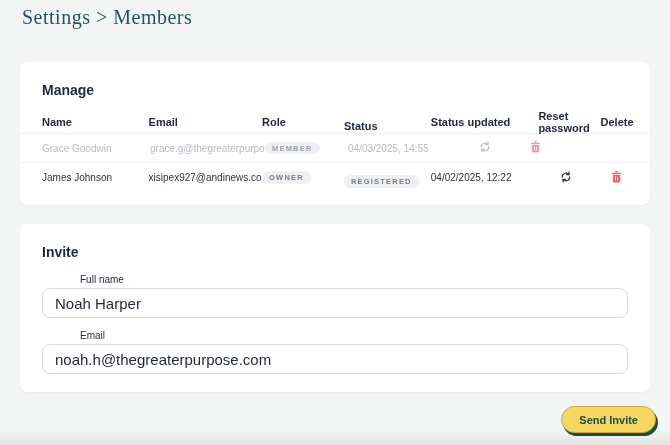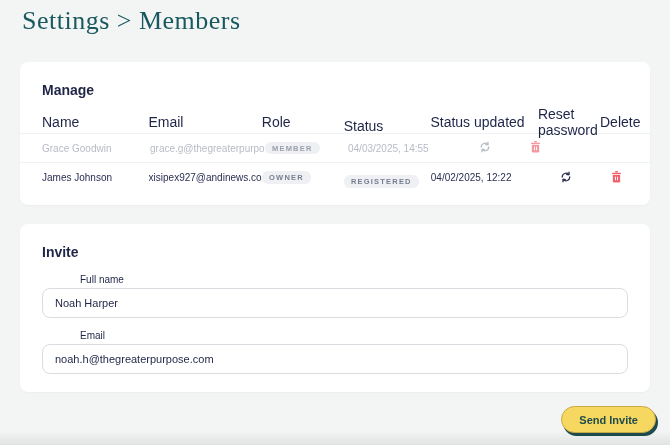--- a/index.html
+++ b/index.html
@@ -7,21 +7,21 @@
   body {
     position:relative;
     background:#f3f5f4;
     font-family:"Liberation Sans", sans-serif;
     overflow:hidden;
     color:#1f2547;
   }
   .page-title {
     position:absolute; left:22px; top:6px;
     font-family:"Liberation Serif", serif;
-    font-size:26px; font-weight:500;
+    font-size:20px; font-weight:500;
     color:#19585e; letter-spacing:0.5px;
   }
   .card {
     position:absolute; left:20px; width:630px;
     background:#ffffff; border-radius:8px;
     box-shadow:0 1px 2px rgba(20,40,40,0.04);
   }
   .card-manage { top:62px; height:143px; }
   .card-invite { top:224px; height:168px; }
   .card-heading {
@@ -38,21 +38,21 @@
   .tbody-row { height:29px; }
   .tbody-row.first { border-bottom:1px solid #f0f2f4; }
   .c-name   { width:108px; }
   .c-email  { width:115px; }
   .c-role   { width:83px;  }
   .c-status { width:88px;margin-top:8px;  }
   .c-upd    { width:109px; }
   .c-reset  { width:63px;  }
   .c-del    { width:40px;  }
   .th {
-    font-size:14px; font-weight:400; color:#1f2547;
+    font-size:11px; font-weight:700; color:#1f2547;
   }
   .td { font-size:10px; color:#2a2f52; white-space:nowrap; overflow:hidden; }
   .row-muted .td { color:#b7bbc5; }
   .badge {
     display:inline-flex; align-items:center; gap:4px;
     background:#eef0f3; color:#767d90;
     border-radius:6px; padding:3px 7px 2px 7px;
     font-size:7.5px; font-weight:700; letter-spacing:1.2px;
     text-transform:uppercase; line-height:1;
   }
@@ -67,21 +67,21 @@
   .del-btn { color:#f2606b; margin-left:10px; }
   .row-muted .del-btn { color:#f6979e; }
   
   .field-label {
     position:absolute; left:22px;
     font-size:10px; font-weight:500; color:#1f2547;padding-left:38px;
   }
   .text-input {
     position:absolute; left:22px; width:586px; height:30px;
     border:1px solid #d9dce1; border-radius:8px;
-    padding:0 12px; font-size:11px; color:#1f2547;
+    padding:0 12px; font-size:15px; color:#1f2547;
     font-family:"Liberation Sans", sans-serif;
     background:#fff; outline:none;
   }
   .lbl-fullname { top:50px; }
   .inp-fullname { top:64px; }
   .lbl-email { top:106px; }
   .inp-email { top:120px; }
   
   .send-btn {
     position:absolute; right:14px; bottom:12px;

